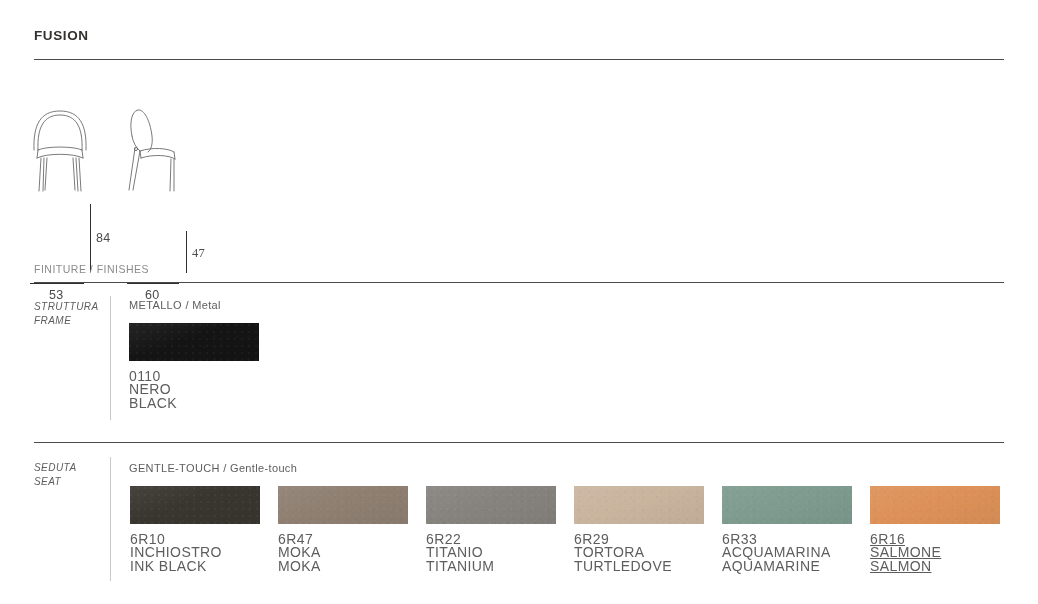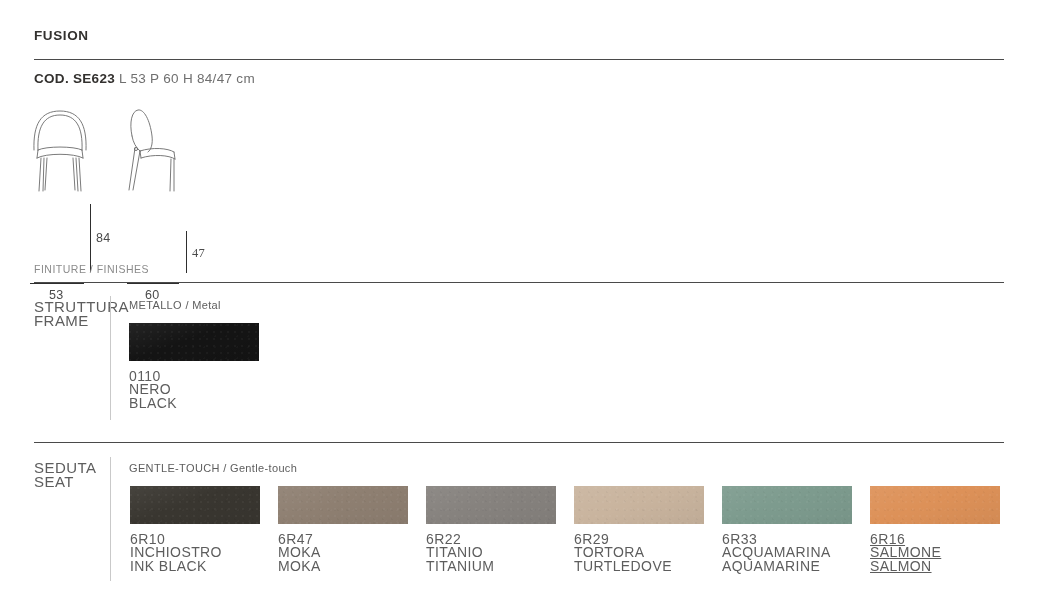--- a/index.html
+++ b/index.html
@@ -80,25 +80,26 @@
     position: absolute;
     font-size: 10.5px;
     letter-spacing: 0.5px;
     color: #8b8b8b;
   }
   .fin-label { left: 34px; top: 249px; }
   .rule-fin { left: 34px; top: 268px; width: 970px; }
 
   .rowlabel {
     position: absolute;
-    font-size: 15px;
+    font-size: 10px;
     line-height: 14px;
     letter-spacing: 0.45px;
     color: #5d5d5d;
     white-space: pre-line;
+    font-style: italic;
   }
   .rowlabel-frame { left: 34px; top: 286px; }
   .rowlabel-seat  { left: 34px; top: 447px; }
 
   .vdiv {
     position: absolute;
     width: 1px;
     background: #c9c9c9;
   }
   .vdiv-frame { left: 110px; top: 282px; height: 124px; }
@@ -150,23 +151,20 @@
   }
 </style>
 </head>
 <body>
 
 <div class="page">
 
   <div class="title">FUSION</div>
   <div class="rule rule-top"></div>
 
-  <div class="codline">
-    <span class="code">COD. SE623</span><span class="dims"> L 53 P 60 H 84/47 cm</span>
-  </div>
 
   <div class="drawings">
 
     <div class="dwg dwg-front">
       <svg width="64" height="92" viewBox="0 0 64 92">
         <g fill="none" stroke="#6b6b6b" stroke-width="0.9" stroke-linejoin="round" stroke-linecap="round">
 
           <path d="M6,44 C5,18 13,5 32,5 C51,5 59,18 58,44"></path>
 
           <path d="M10,44 C9,21 16,9 32,9 C48,9 55,21 54,44"></path>

